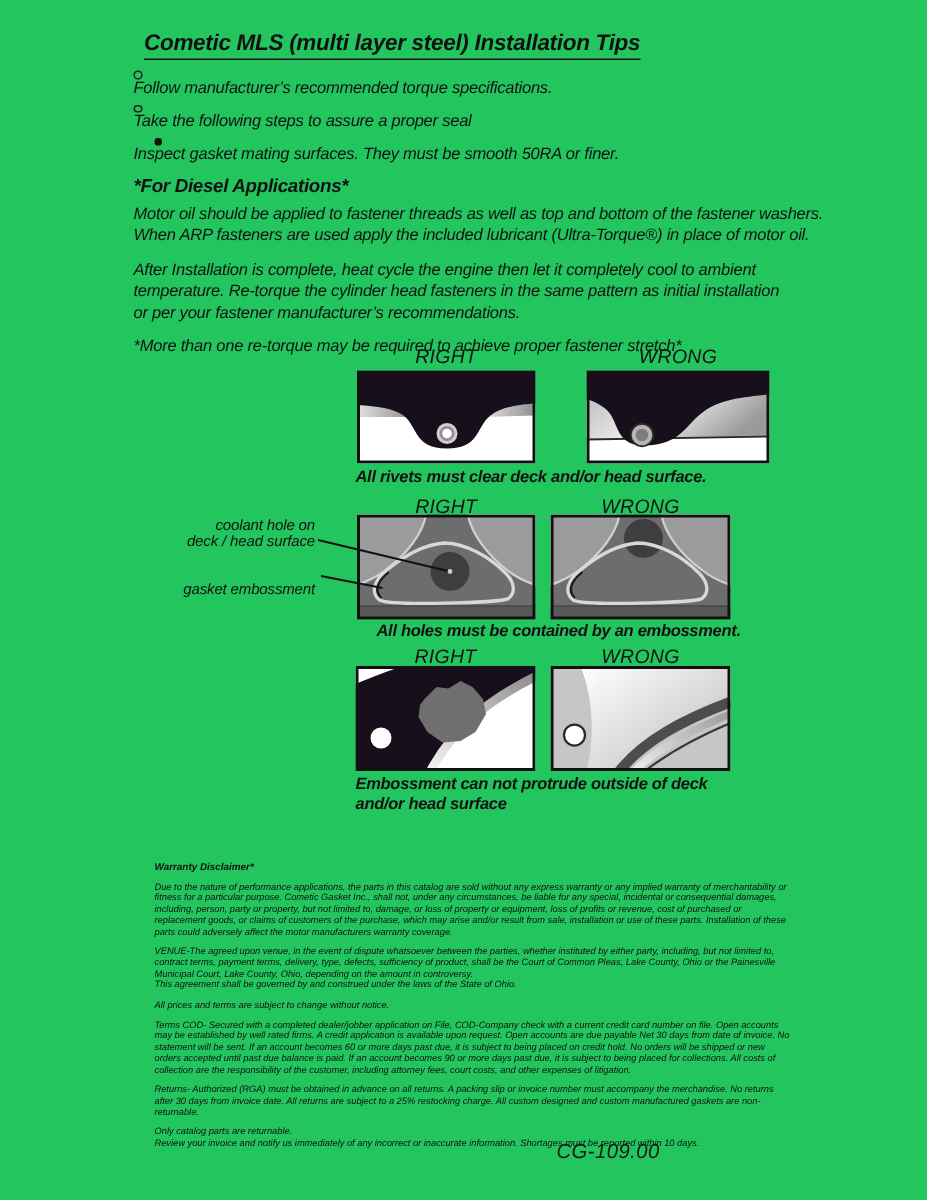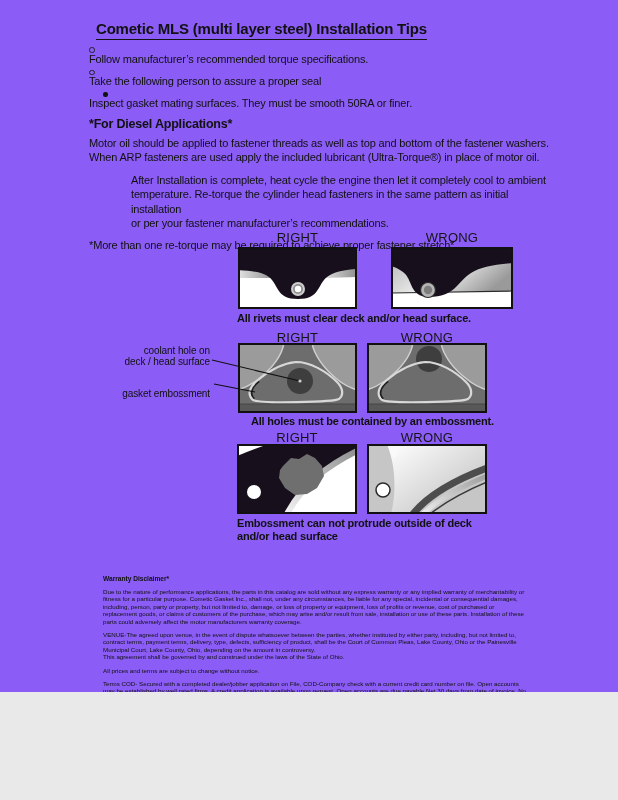--- a/index.html
+++ b/index.html
@@ -1,36 +1,36 @@
 <!DOCTYPE html>
 <html><head>
 <meta charset="utf-8">
 <style>
   html,body{margin:0;padding:0;background:#e9e9e9;}
   .page{
-    position:relative;width:618px;height:692px;background:#8b5cf6;
+    position:relative;width:618px;height:800px;background:#22c55e;
     font-family:"Liberation Sans","DejaVu Sans",sans-serif;color:#111;
-    margin:0 auto;overflow:hidden;
+    margin:0 auto;overflow:hidden;font-style:italic;
   }
   .abs{position:absolute;}
   
   .title{left:96px;top:20px;font-size:15px;font-weight:bold;
     border-bottom:1.6px solid #111;padding-bottom:2px;letter-spacing:-0.2px;}
   
   .bullets{left:89px;top:43px;width:470px;font-size:11px;letter-spacing:-0.15px;}
   .bullet-row{display:flex;align-items:flex-start;line-height:13.2px;white-space:nowrap;flex-direction:column;}
   .mk{flex:none;border-radius:50%;}
   .mk-hollow{width:3.5px;height:3.5px;border:1px solid #222;margin:4px 4px 0 0;}
   .mk-solid{width:4.5px;height:4.5px;background:#111;margin:4px 4px 0 14px;}
   
   .diesel{left:89px;top:117px;width:470px;}
   .diesel h2{margin:0;font-size:12.5px;letter-spacing:-0.2px;}
   .diesel p{margin:5px 0 0 0;font-size:11px;line-height:14.4px;
     letter-spacing:-0.15px;white-space:pre-line;}
-  .diesel p.p2{margin-top:8px;margin-left:42px;}
+  .diesel p.p2{margin-top:8px;}
   .diesel p.p3{margin-top:8px;}
   
   .dlabel{font-size:13px;text-align:center;letter-spacing:0.2px;color:#141414;}
   .dcaption{font-size:11px;font-weight:bold;letter-spacing:-0.2px;white-space:pre-line;line-height:12.5px;}
   .ann{font-size:10px;line-height:11px;text-align:right;white-space:pre-line;letter-spacing:-0.1px;}
   .dbox svg{display:block;}
   
   .legal{left:103px;top:575px;width:424px;}
   .legal h3{margin:0 0 6px 0;font-size:6.6px;}
   .legal p{margin:6px 0 0 0;font-size:6.2px;line-height:7.4px;white-space:pre-line;}
@@ -44,21 +44,21 @@
 
   <div class="abs title">Cometic MLS (multi layer steel) Installation Tips</div>
 
   <div class="abs bullets">
     <div class="bullet-row">
       <span class="mk mk-hollow"></span>
       <span>Follow manufacturer’s recommended torque specifications.</span>
     </div>
     <div class="bullet-row">
       <span class="mk mk-hollow"></span>
-      <span>Take the following person to assure a proper seal</span>
+      <span>Take the following steps to assure a proper seal</span>
     </div>
     <div class="bullet-row">
       <span class="mk mk-solid"></span>
       <span>Inspect gasket mating surfaces.  They must be smooth 50RA or finer.</span>
     </div>
   </div>
 
   <div class="abs diesel">
     <h2>*For Diesel Applications*</h2>
     <p class="p1">Motor oil should be applied to fastener threads as well as top and bottom of the fastener washers.

